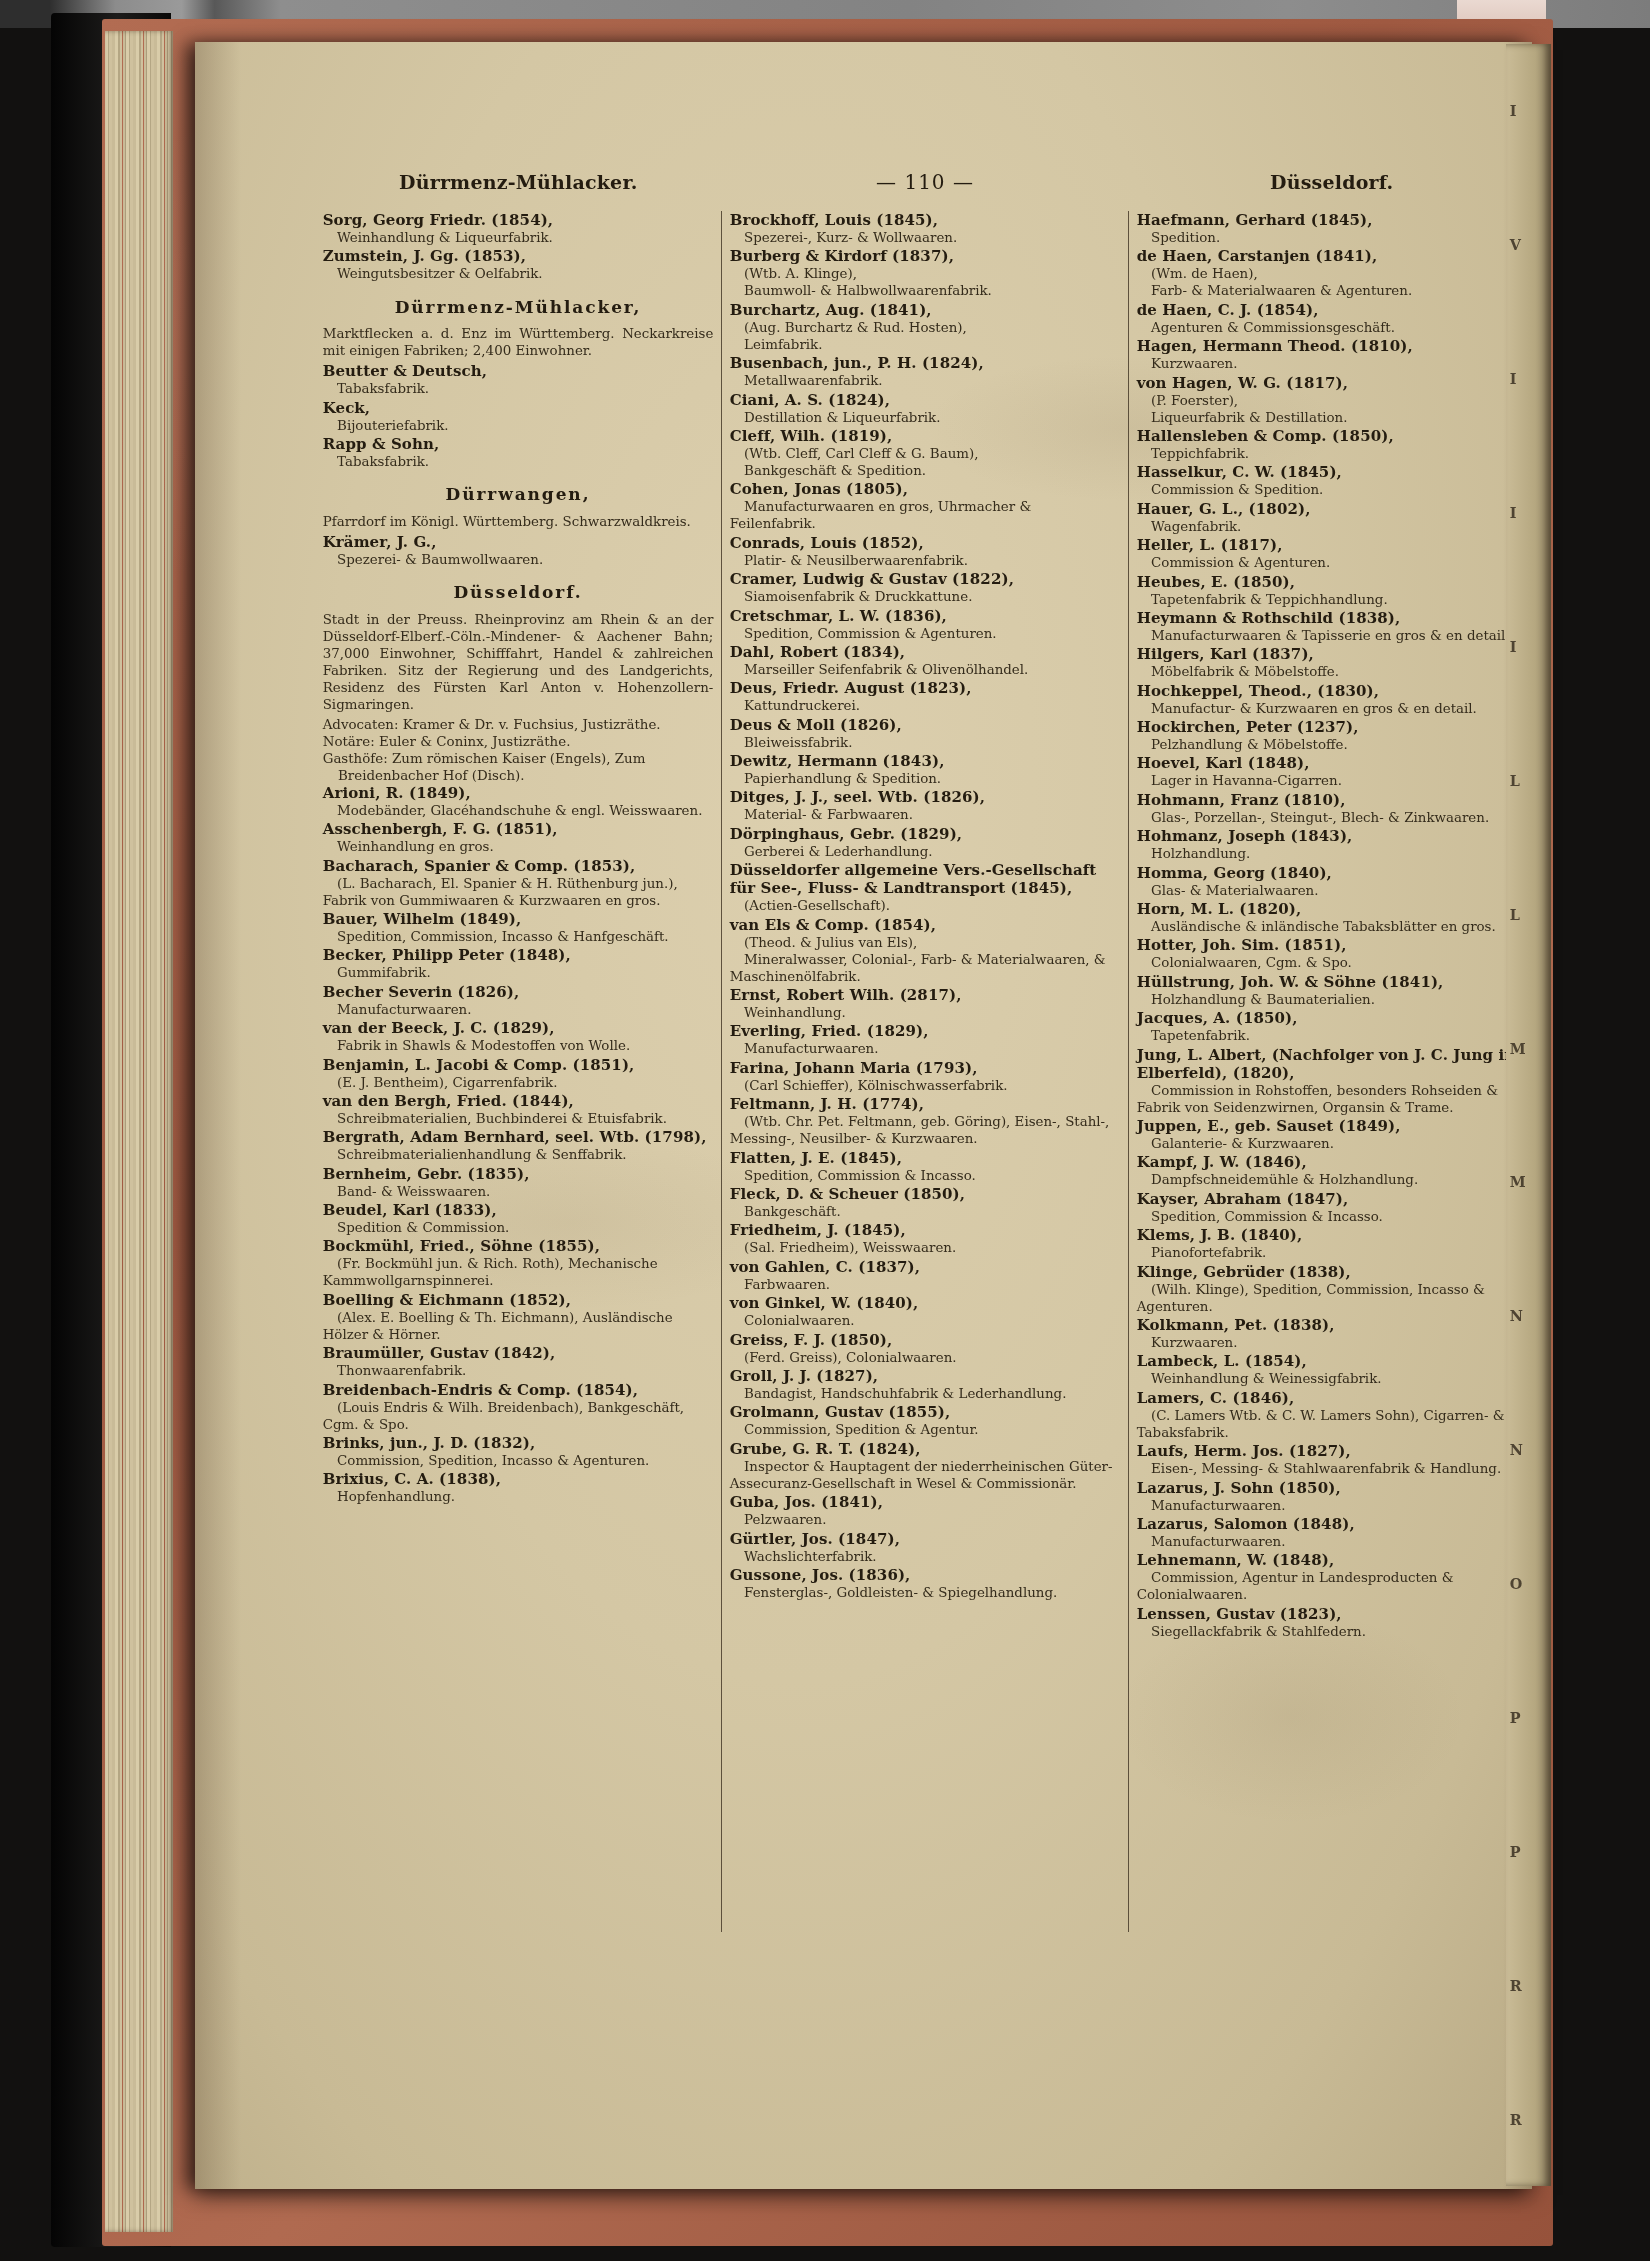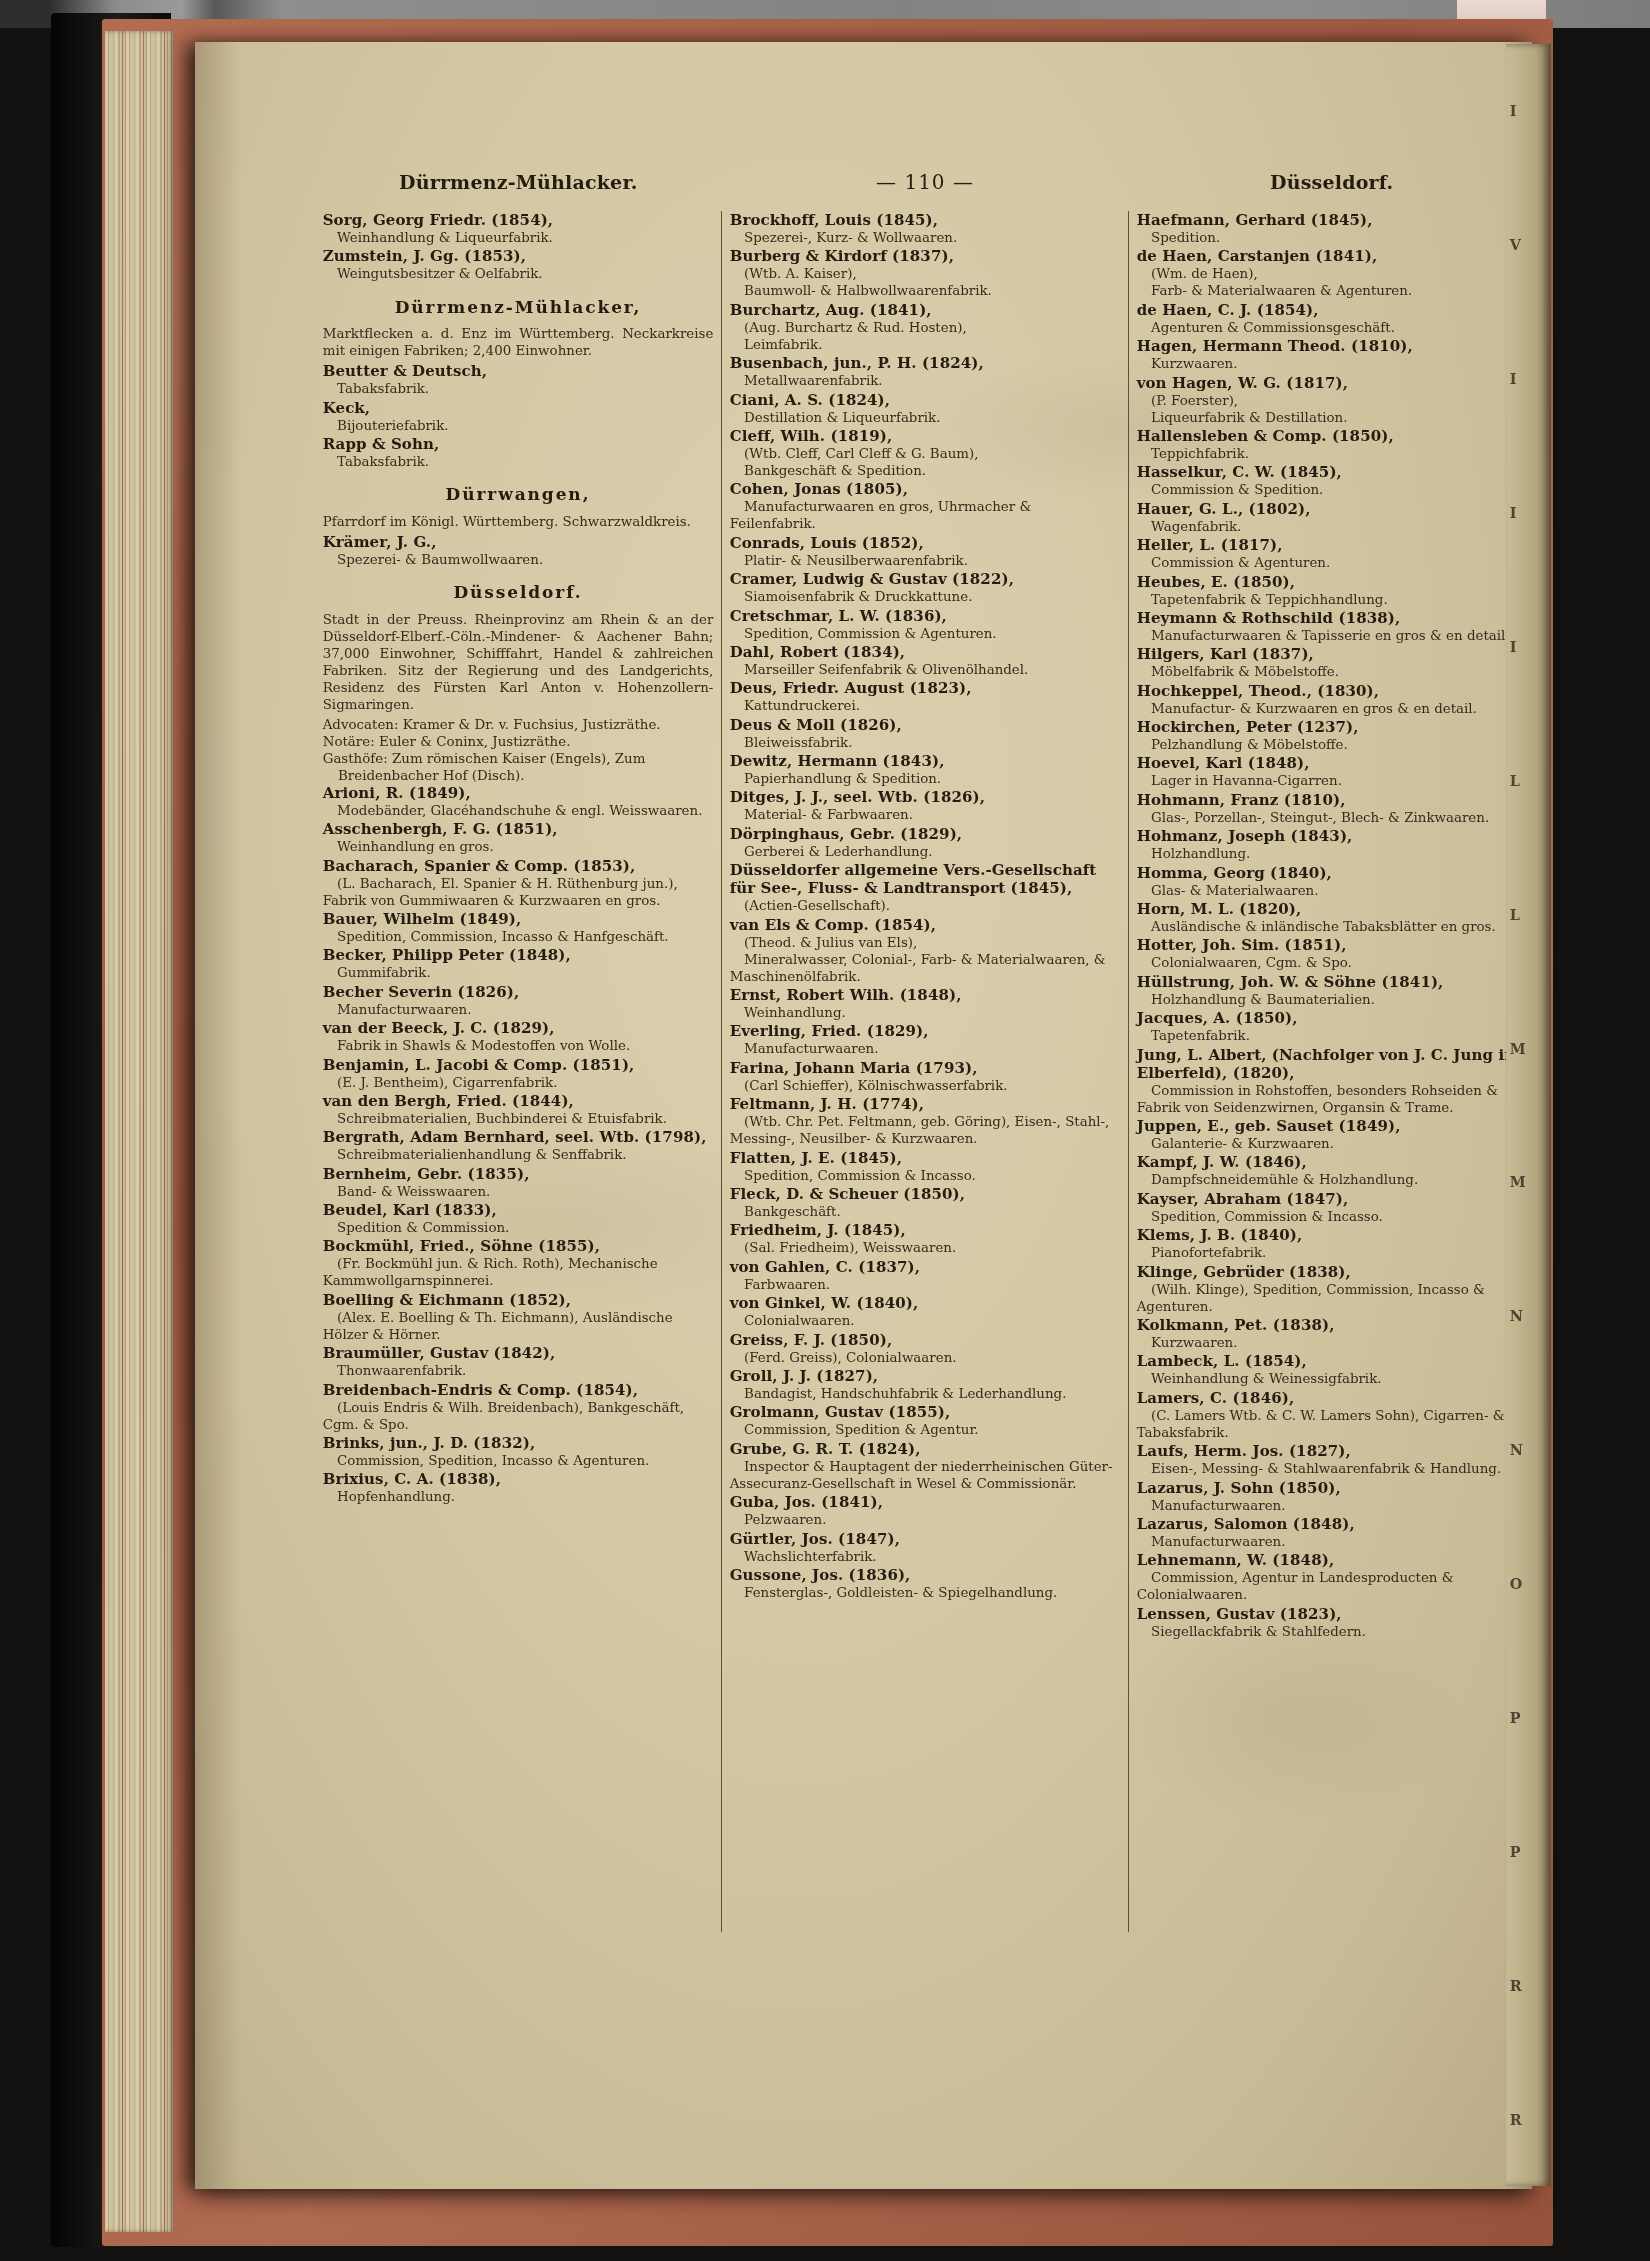--- a/index.html
+++ b/index.html
@@ -248,21 +248,21 @@
           <div class="entry-desc">Hopfenhandlung.</div>
         </div>
       </div>
       <div class="column">
         <div class="entry">
           <div class="entry-name">Brockhoff, Louis (1845),</div>
           <div class="entry-desc">Spezerei-, Kurz- &amp; Wollwaaren.</div>
         </div>
         <div class="entry">
           <div class="entry-name">Burberg &amp; Kirdorf (1837),</div>
-          <div class="entry-desc">(Wtb. A. Kaiser),</div>
+          <div class="entry-desc">(Wtb. A. Klinge),</div>
           <div class="entry-desc">Baumwoll- &amp; Halbwollwaarenfabrik.</div>
         </div>
         <div class="entry">
           <div class="entry-name">Burchartz, Aug. (1841),</div>
           <div class="entry-desc">(Aug. Burchartz &amp; Rud. Hosten),</div>
           <div class="entry-desc">Leimfabrik.</div>
         </div>
         <div class="entry">
           <div class="entry-name">Busenbach, jun., P. H. (1824),</div>
           <div class="entry-desc">Metallwaarenfabrik.</div>
@@ -319,21 +319,21 @@
         <div class="entry">
           <div class="entry-name">Düsseldorfer allgemeine Vers.-Gesellschaft für See-, Fluss- &amp; Landtransport (1845),</div>
           <div class="entry-desc">(Actien-Gesellschaft).</div>
         </div>
         <div class="entry">
           <div class="entry-name">van Els &amp; Comp. (1854),</div>
           <div class="entry-desc">(Theod. &amp; Julius van Els),</div>
           <div class="entry-desc">Mineralwasser, Colonial-, Farb- &amp; Materialwaaren, &amp; Maschinenölfabrik.</div>
         </div>
         <div class="entry">
-          <div class="entry-name">Ernst, Robert Wilh. (1848),</div>
+          <div class="entry-name">Ernst, Robert Wilh. (2817),</div>
           <div class="entry-desc">Weinhandlung.</div>
         </div>
         <div class="entry">
           <div class="entry-name">Everling, Fried. (1829),</div>
           <div class="entry-desc">Manufacturwaaren.</div>
         </div>
         <div class="entry">
           <div class="entry-name">Farina, Johann Maria (1793),</div>
           <div class="entry-desc">(Carl Schieffer), Kölnischwasserfabrik.</div>
         </div>

